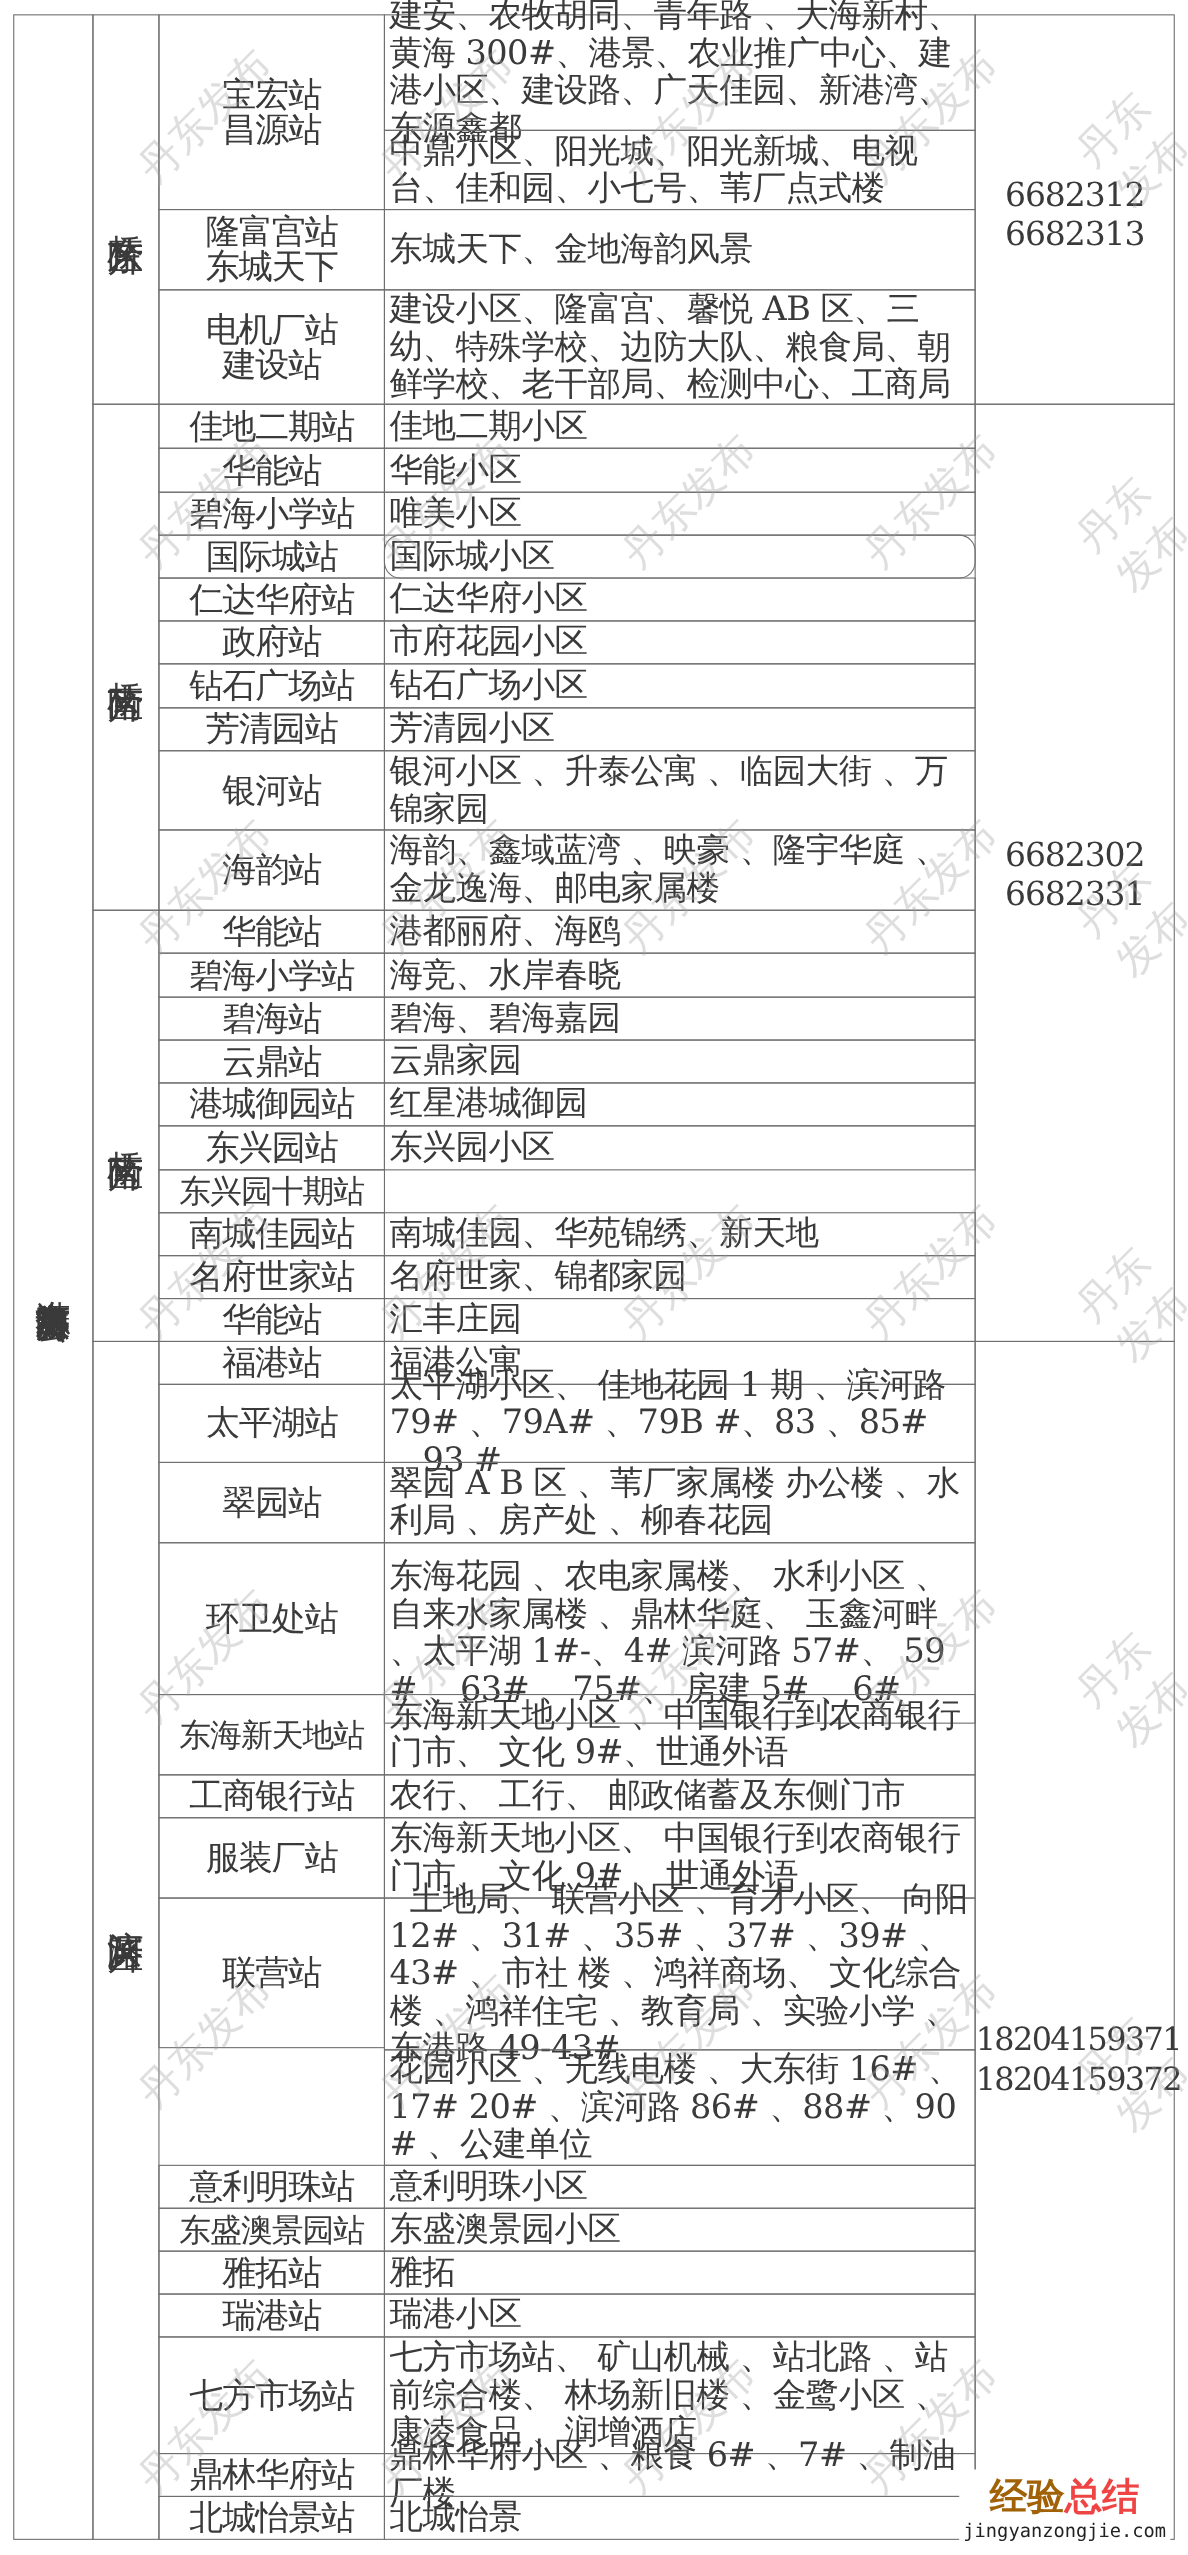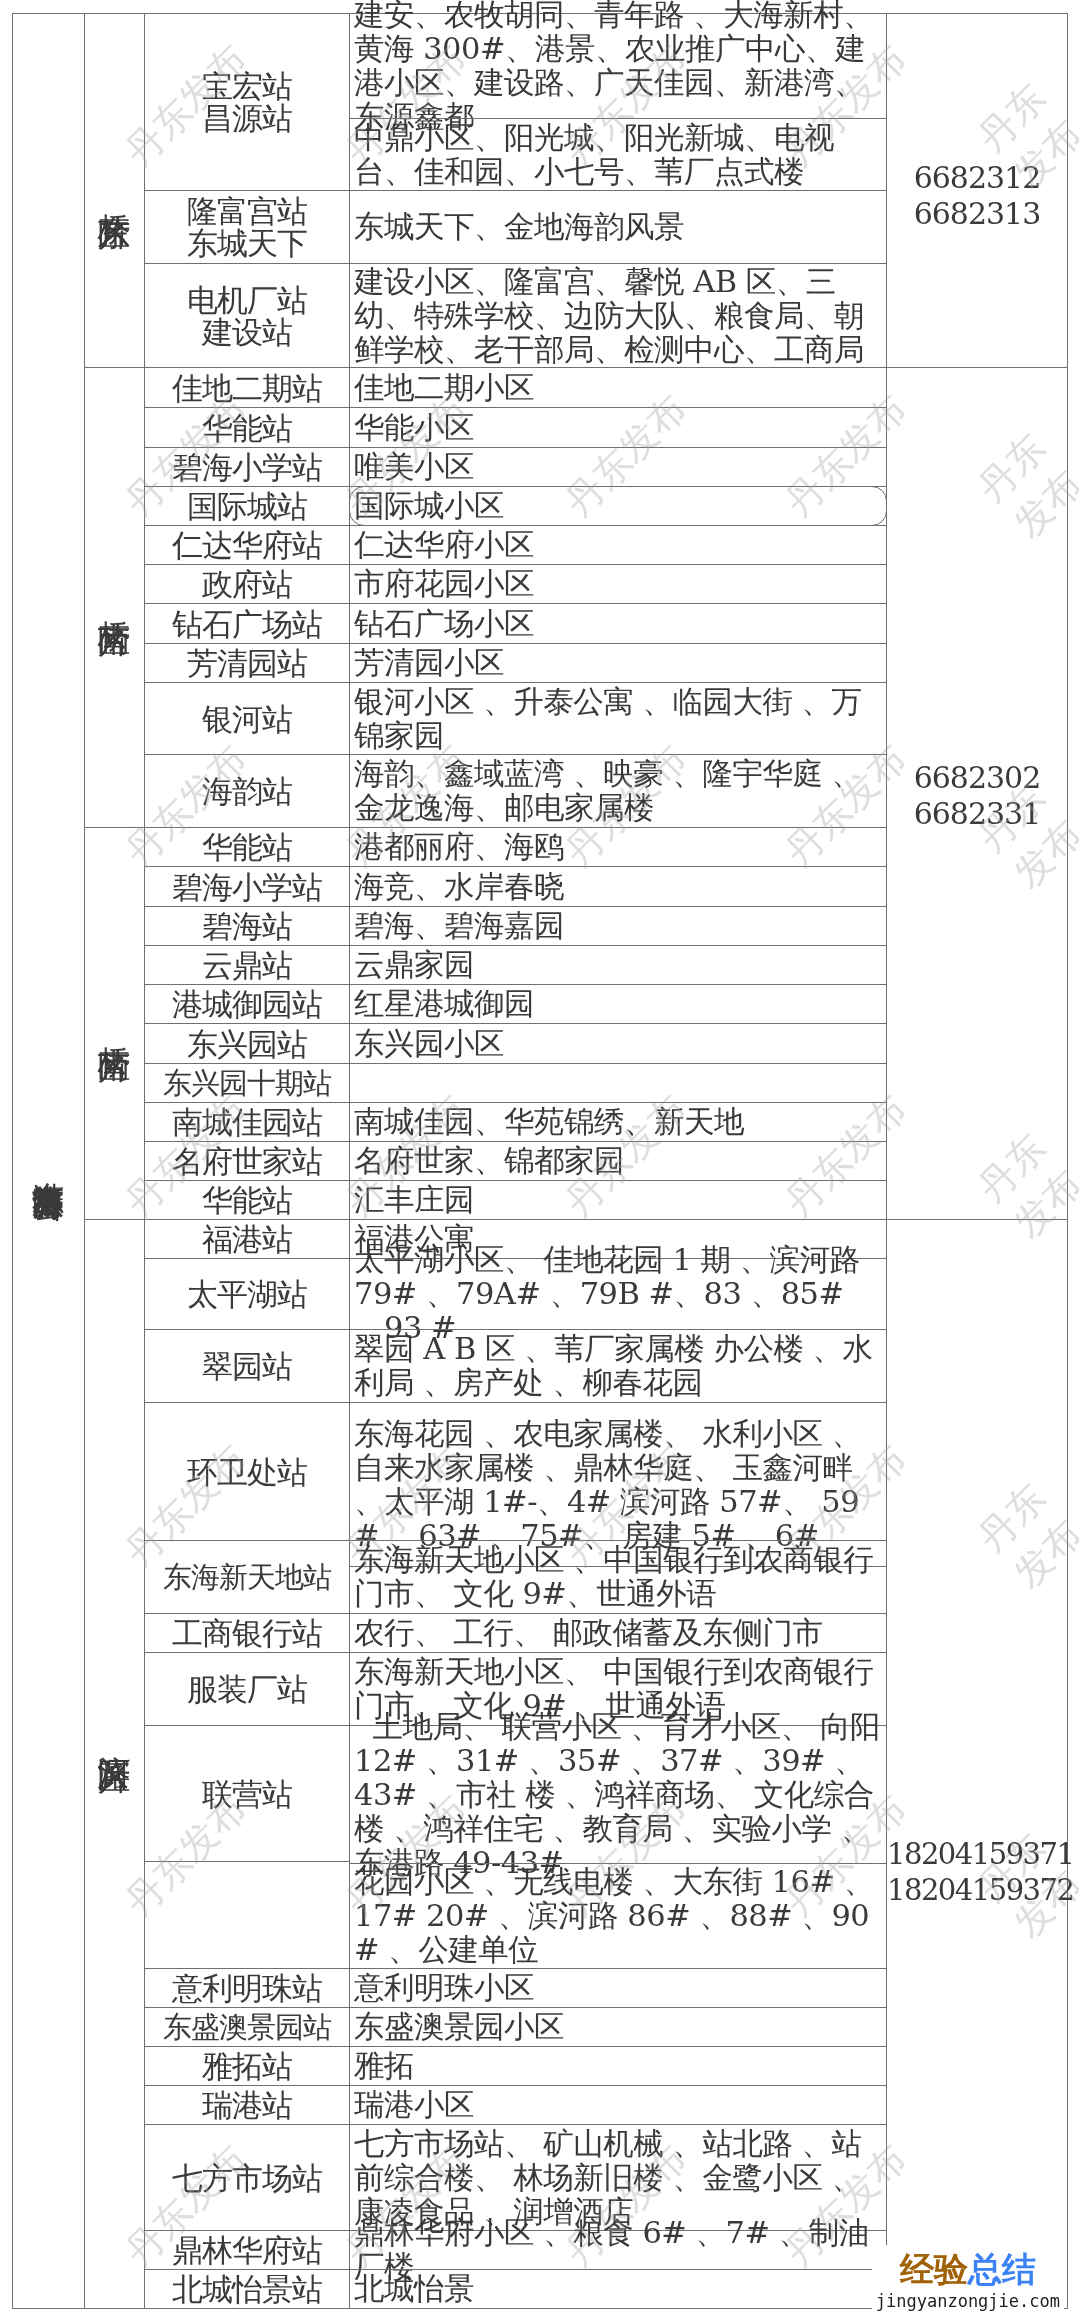--- a/index.html
+++ b/index.html
@@ -14,21 +14,21 @@
            font-size:33px; line-height:1; }
   .vtext.company { font-size:32px; letter-spacing:1px; }
   .station { font-size:31px; line-height:32px; white-space:pre-line; letter-spacing:-1px; }
   .coverage { font-size:30.5px; line-height:34px; letter-spacing:-0.5px; word-break:break-all; }
   .phone { position:absolute; font-size:30px; line-height:36px; text-align:center;
            letter-spacing:-1px; white-space:pre-line; width:180px; }
   .wm { position:absolute; font-size:38px; color:rgba(160,160,160,0.35);
         transform:rotate(-45deg); pointer-events:none; font-family:"DejaVu Sans",sans-serif; }
   .logo { position:absolute; right:16px; bottom:10px; text-align:center; background:#fff; padding:2px 4px; }
   .logo .t1 { font-family:"DejaVu Sans",sans-serif; font-weight:bold; font-size:34px; color:#a16207; }
-  .logo .t2 { font-family:"DejaVu Sans",sans-serif; font-weight:bold; font-size:34px; color:#3b82f6; }
+  .logo .t2 { font-family:"DejaVu Sans",sans-serif; font-weight:bold; font-size:34px; color:#ef4444; }
   .logo .url { font-family:"DejaVu Sans Mono",monospace; font-size:17px; color:#222; display:block; margin-top:-2px; }
 </style>
 </head>
 <body>
 
 <div class="page">
 
   <div class="cell c-center" style="left:12px; top:13px; width:73px; height:2296px;">
     <span class="vtext company" style="margin-top:0;">东港市新源热力有限公司</span>
   </div>

